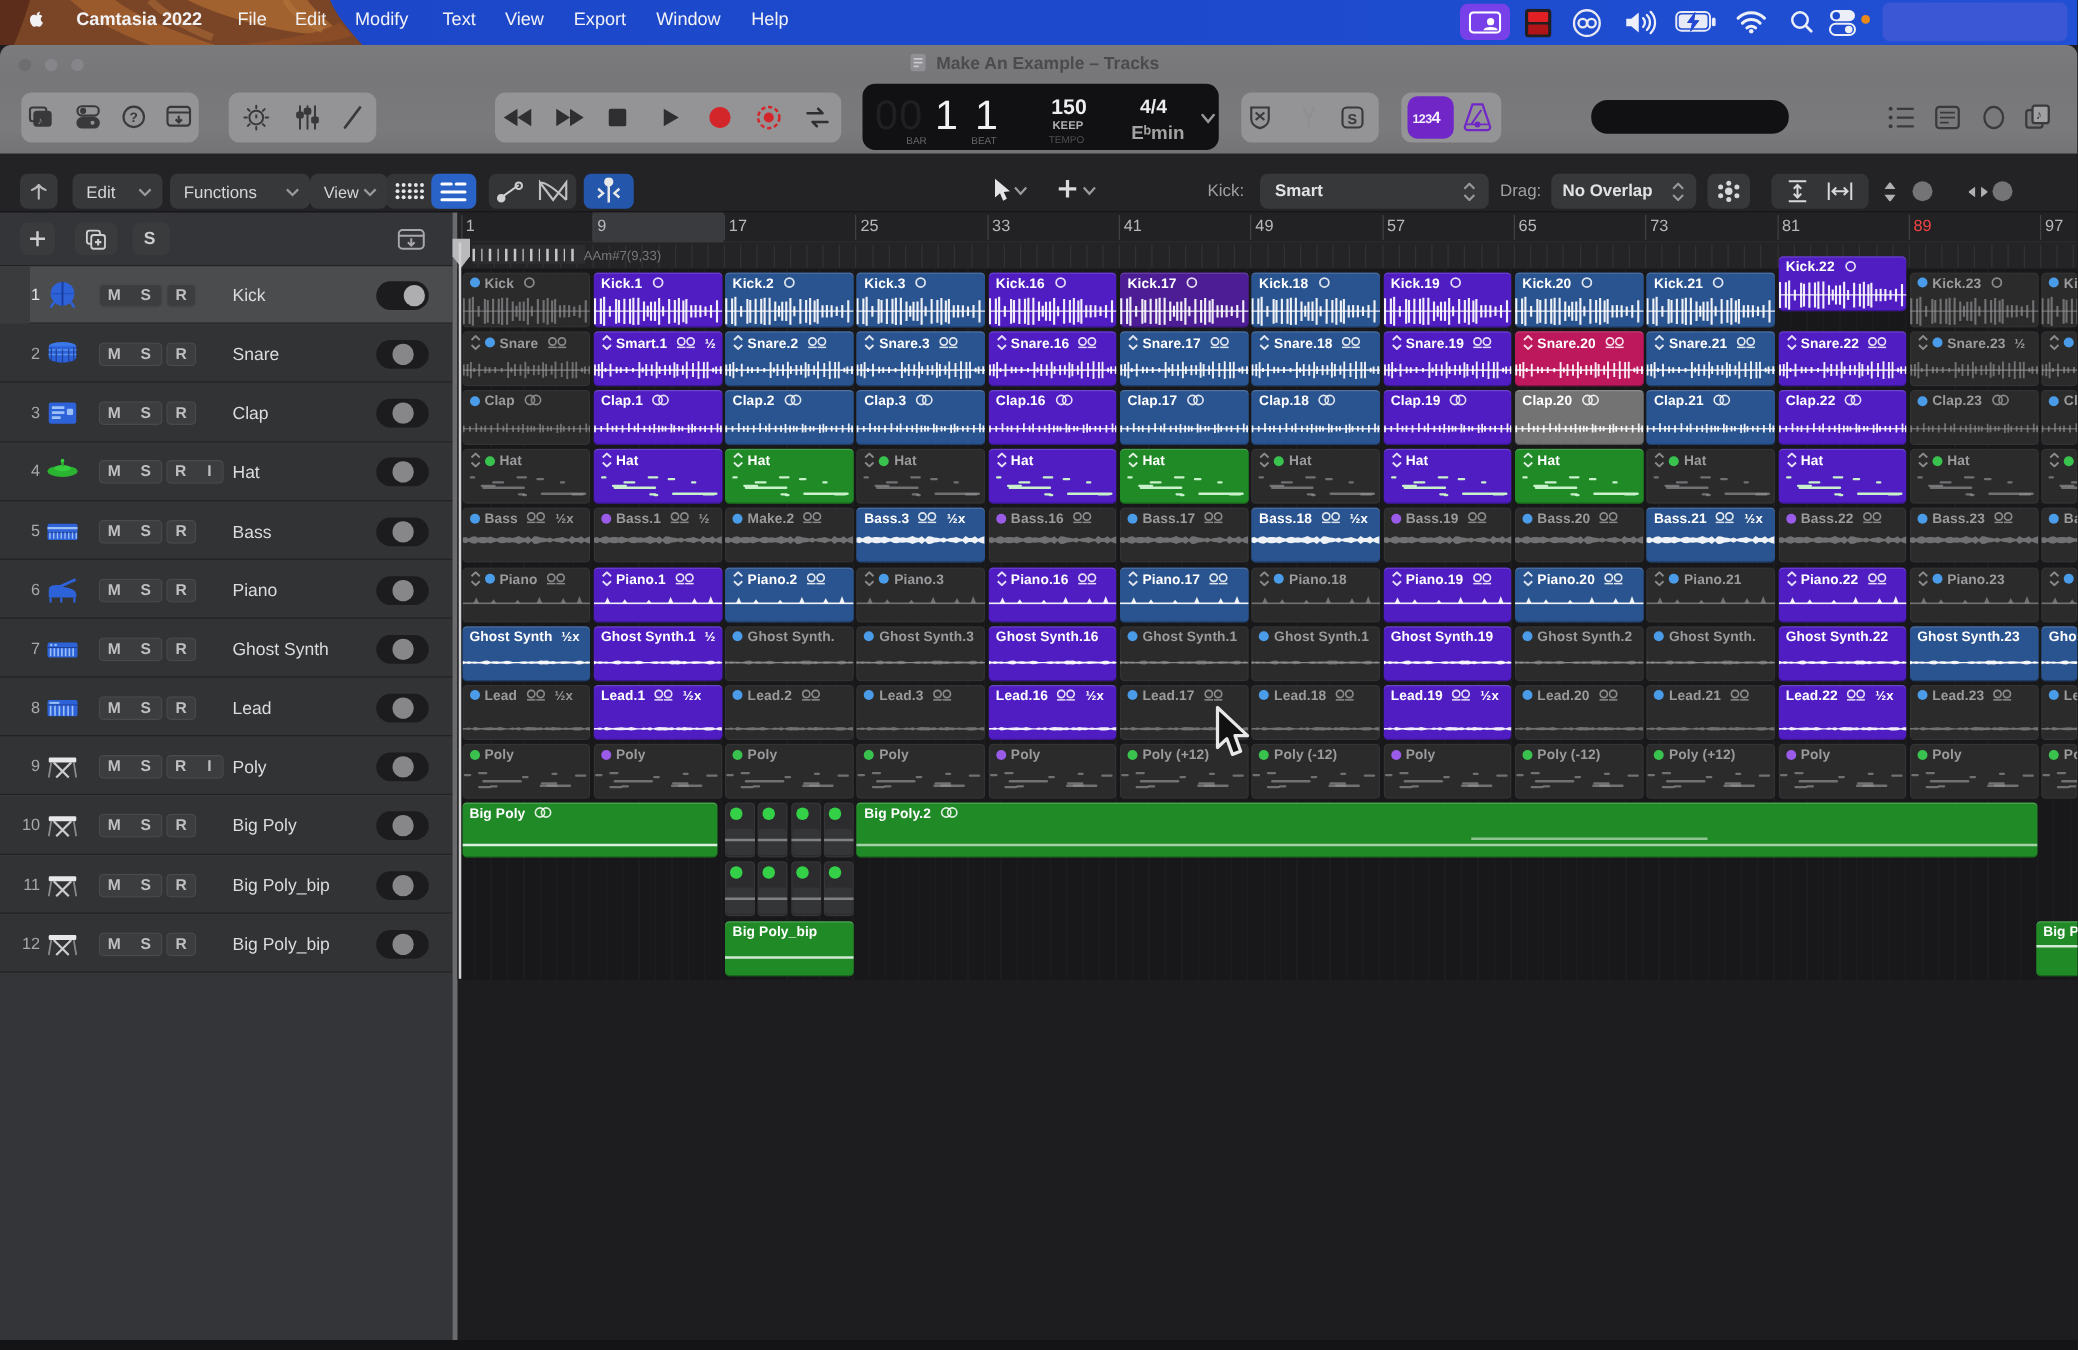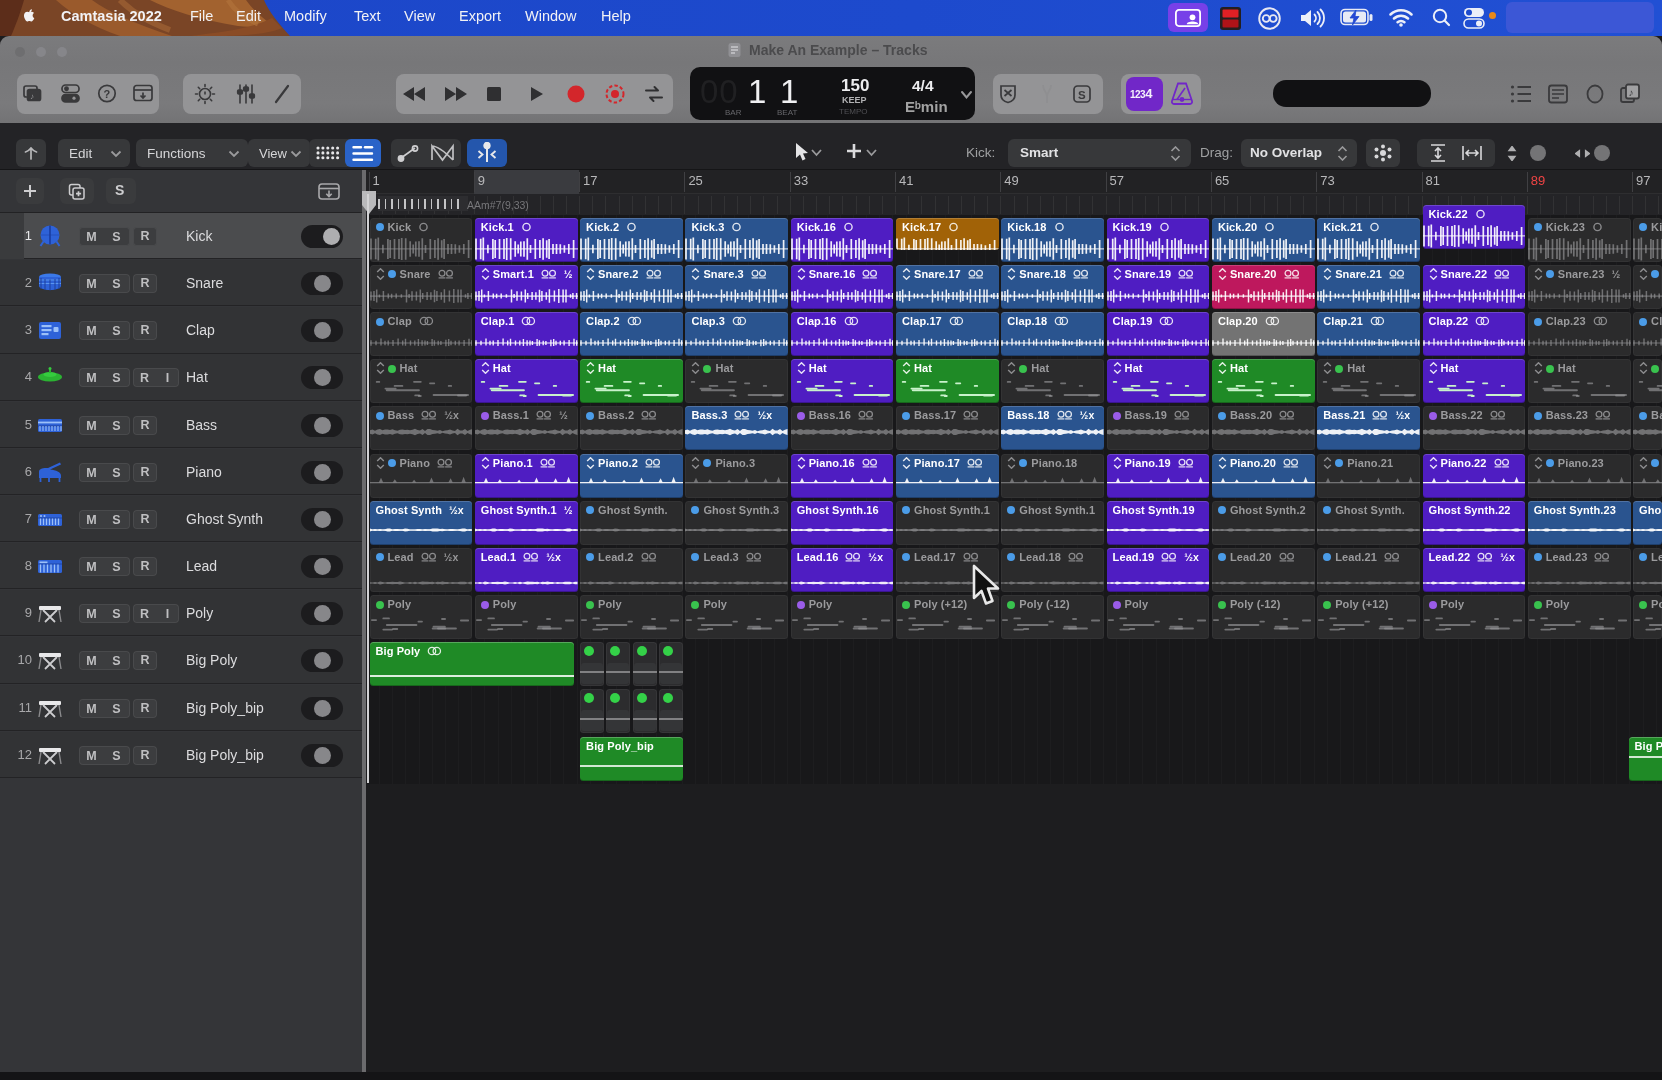--- a/index.html
+++ b/index.html
@@ -757,21 +757,21 @@
       </svg>
     </div>
     <div class="clip" style="left:790.7px;top:217.8px;width:102.8px;height:44.0px;background:#4f1dc2;box-shadow:inset 0 1px 0 rgba(255,255,255,0.18),inset 0 -1px 0 rgba(0,0,0,0.25);">
       <div class="chead ct"><span>Kick.16</span><svg width="11" height="10" viewBox="0 0 11 10" style="margin-left:7px;vertical-align:-1px;">
           <circle cx="5.5" cy="5" r="3.6" stroke="rgba(255,255,255,0.85)" stroke-width="1.4" fill="none"></circle>
         </svg></div>
       <svg class="abs" style="left:0;top:19px;color:rgba(255,255,255,0.92);" width="103" height="24" viewBox="0 0 103 24" preserveAspectRatio="none">
         <use href="#wv-kick"></use>
       </svg>
     </div>
-    <div class="clip" style="left:896.0px;top:217.8px;width:102.8px;height:32px;background:#a16207;box-shadow:inset 0 1px 0 rgba(255,255,255,0.18),inset 0 -1px 0 rgba(0,0,0,0.25);">
+    <div class="clip" style="left:896.0px;top:217.8px;width:102.8px;height:44.0px;background:#4c1d95;box-shadow:inset 0 1px 0 rgba(255,255,255,0.18),inset 0 -1px 0 rgba(0,0,0,0.25);">
       <div class="chead ct"><span>Kick.17</span><svg width="11" height="10" viewBox="0 0 11 10" style="margin-left:7px;vertical-align:-1px;">
           <circle cx="5.5" cy="5" r="3.6" stroke="rgba(255,255,255,0.85)" stroke-width="1.4" fill="none"></circle>
         </svg></div>
       <svg class="abs" style="left:0;top:19px;color:rgba(255,255,255,0.92);" width="103" height="24" viewBox="0 0 103 24" preserveAspectRatio="none">
         <use href="#wv-kick"></use>
       </svg>
     </div>
     <div class="clip" style="left:1001.3px;top:217.8px;width:102.8px;height:44.0px;background:#2a548f;box-shadow:inset 0 1px 0 rgba(255,255,255,0.18),inset 0 -1px 0 rgba(0,0,0,0.25);">
       <div class="chead ct"><span>Kick.18</span><svg width="11" height="10" viewBox="0 0 11 10" style="margin-left:7px;vertical-align:-1px;">
           <circle cx="5.5" cy="5" r="3.6" stroke="rgba(255,255,255,0.85)" stroke-width="1.4" fill="none"></circle>
@@ -1219,21 +1219,21 @@
           <circle cx="4" cy="4.2" r="2.9" stroke="#8a8a8c" stroke-width="1.3" fill="none"></circle>
           <circle cx="11.5" cy="4.2" r="2.9" stroke="#8a8a8c" stroke-width="1.3" fill="none"></circle>
           <rect x="0.6" y="8.3" width="6.8" height="1.2" fill="#8a8a8c"></rect>
           <rect x="8.1" y="8.3" width="6.8" height="1.2" fill="#8a8a8c"></rect>
         </svg><span style="margin-left:7px;font-size:10.5px;color:#98989a;">½</span></div>
       <svg class="abs" style="left:0;top:19px;color:rgba(150,150,152,0.66);" width="103" height="24" viewBox="0 0 103 24" preserveAspectRatio="none">
         <use href="#wv-bass"></use>
       </svg>
     </div>
     <div class="clip" style="left:580.1px;top:406.4px;width:102.8px;height:44.0px;background:#2b2b2c;box-shadow:inset 0 0 0 1px rgba(255,255,255,0.04);">
-      <div class="chead cd"><span class="dot" style="background:#4b9ce8;"></span><span>Bass.2</span><svg width="16" height="10" viewBox="0 0 16 10" style="margin-left:7px;vertical-align:-1px;">
+      <div class="chead cd"><span class="dot" style="background:#4b9ce8;"></span><span>Make.2</span><svg width="16" height="10" viewBox="0 0 16 10" style="margin-left:7px;vertical-align:-1px;">
           <circle cx="4" cy="4.2" r="2.9" stroke="#8a8a8c" stroke-width="1.3" fill="none"></circle>
           <circle cx="11.5" cy="4.2" r="2.9" stroke="#8a8a8c" stroke-width="1.3" fill="none"></circle>
           <rect x="0.6" y="8.3" width="6.8" height="1.2" fill="#8a8a8c"></rect>
           <rect x="8.1" y="8.3" width="6.8" height="1.2" fill="#8a8a8c"></rect>
         </svg></div>
       <svg class="abs" style="left:0;top:19px;color:rgba(150,150,152,0.66);" width="103" height="24" viewBox="0 0 103 24" preserveAspectRatio="none">
         <use href="#wv-bass"></use>
       </svg>
     </div>
     <div class="clip" style="left:685.4px;top:406.4px;width:102.8px;height:44.0px;background:#2a548f;box-shadow:inset 0 1px 0 rgba(255,255,255,0.18),inset 0 -1px 0 rgba(0,0,0,0.25);">
@@ -1799,20 +1799,28 @@
     <div class="clip" style="left:632.5px;top:642.1px;width:24.2px;height:44.0px;background:#2c2c2e;box-shadow:inset 0 0 0 1px rgba(255,255,255,0.05);">
       <div class="abs" style="left:4px;top:4px;width:10px;height:10px;border-radius:50%;background:#34d148;"></div>
       <div class="abs" style="left:1px;top:21px;width:22px;height:21px;border-radius:3px;background:#343537;"></div>
       <div class="abs" style="left:0;top:29px;width:100%;height:1.5px;background:rgba(255,255,255,0.38);"></div>
     </div>
     <div class="clip" style="left:658.7px;top:642.1px;width:24.2px;height:44.0px;background:#2c2c2e;box-shadow:inset 0 0 0 1px rgba(255,255,255,0.05);">
       <div class="abs" style="left:4px;top:4px;width:10px;height:10px;border-radius:50%;background:#34d148;"></div>
       <div class="abs" style="left:1px;top:21px;width:22px;height:21px;border-radius:3px;background:#343537;"></div>
       <div class="abs" style="left:0;top:29px;width:100%;height:1.5px;background:rgba(255,255,255,0.38);"></div>
     </div>
+    <div class="clip" style="left:685.4px;top:642.1px;width:944.7px;height:44.0px;background:#1f8a26;box-shadow:inset 0 1px 0 rgba(255,255,255,0.25),inset 0 -1px 0 rgba(0,0,0,0.25);">
+      <div class="chead ct"><span>Big Poly.2</span><svg width="15" height="10" viewBox="0 0 15 10" style="margin-left:7px;vertical-align:-1px;">
+          <circle cx="5" cy="5" r="3.7" stroke="rgba(255,255,255,0.85)" stroke-width="1.3" fill="none"></circle>
+          <circle cx="9.8" cy="5" r="3.7" stroke="rgba(255,255,255,0.85)" stroke-width="1.3" fill="none"></circle>
+        </svg></div>
+      <div class="abs" style="left:0;top:33px;width:100%;height:1.6px;background:rgba(255,255,255,0.6);"></div>
+      <div class="abs" style="left:52%;top:28px;width:20%;height:2px;background:rgba(255,255,255,0.5);"></div>
+    </div>
     <div class="clip" style="left:580.1px;top:689.3px;width:24.2px;height:44.0px;background:#2c2c2e;box-shadow:inset 0 0 0 1px rgba(255,255,255,0.05);">
       <div class="abs" style="left:4px;top:4px;width:10px;height:10px;border-radius:50%;background:#34d148;"></div>
       <div class="abs" style="left:1px;top:21px;width:22px;height:21px;border-radius:3px;background:#343537;"></div>
       <div class="abs" style="left:0;top:29px;width:100%;height:1.5px;background:rgba(255,255,255,0.38);"></div>
     </div>
     <div class="clip" style="left:606.3px;top:689.3px;width:24.2px;height:44.0px;background:#2c2c2e;box-shadow:inset 0 0 0 1px rgba(255,255,255,0.05);">
       <div class="abs" style="left:4px;top:4px;width:10px;height:10px;border-radius:50%;background:#34d148;"></div>
       <div class="abs" style="left:1px;top:21px;width:22px;height:21px;border-radius:3px;background:#343537;"></div>
       <div class="abs" style="left:0;top:29px;width:100%;height:1.5px;background:rgba(255,255,255,0.38);"></div>
     </div>

